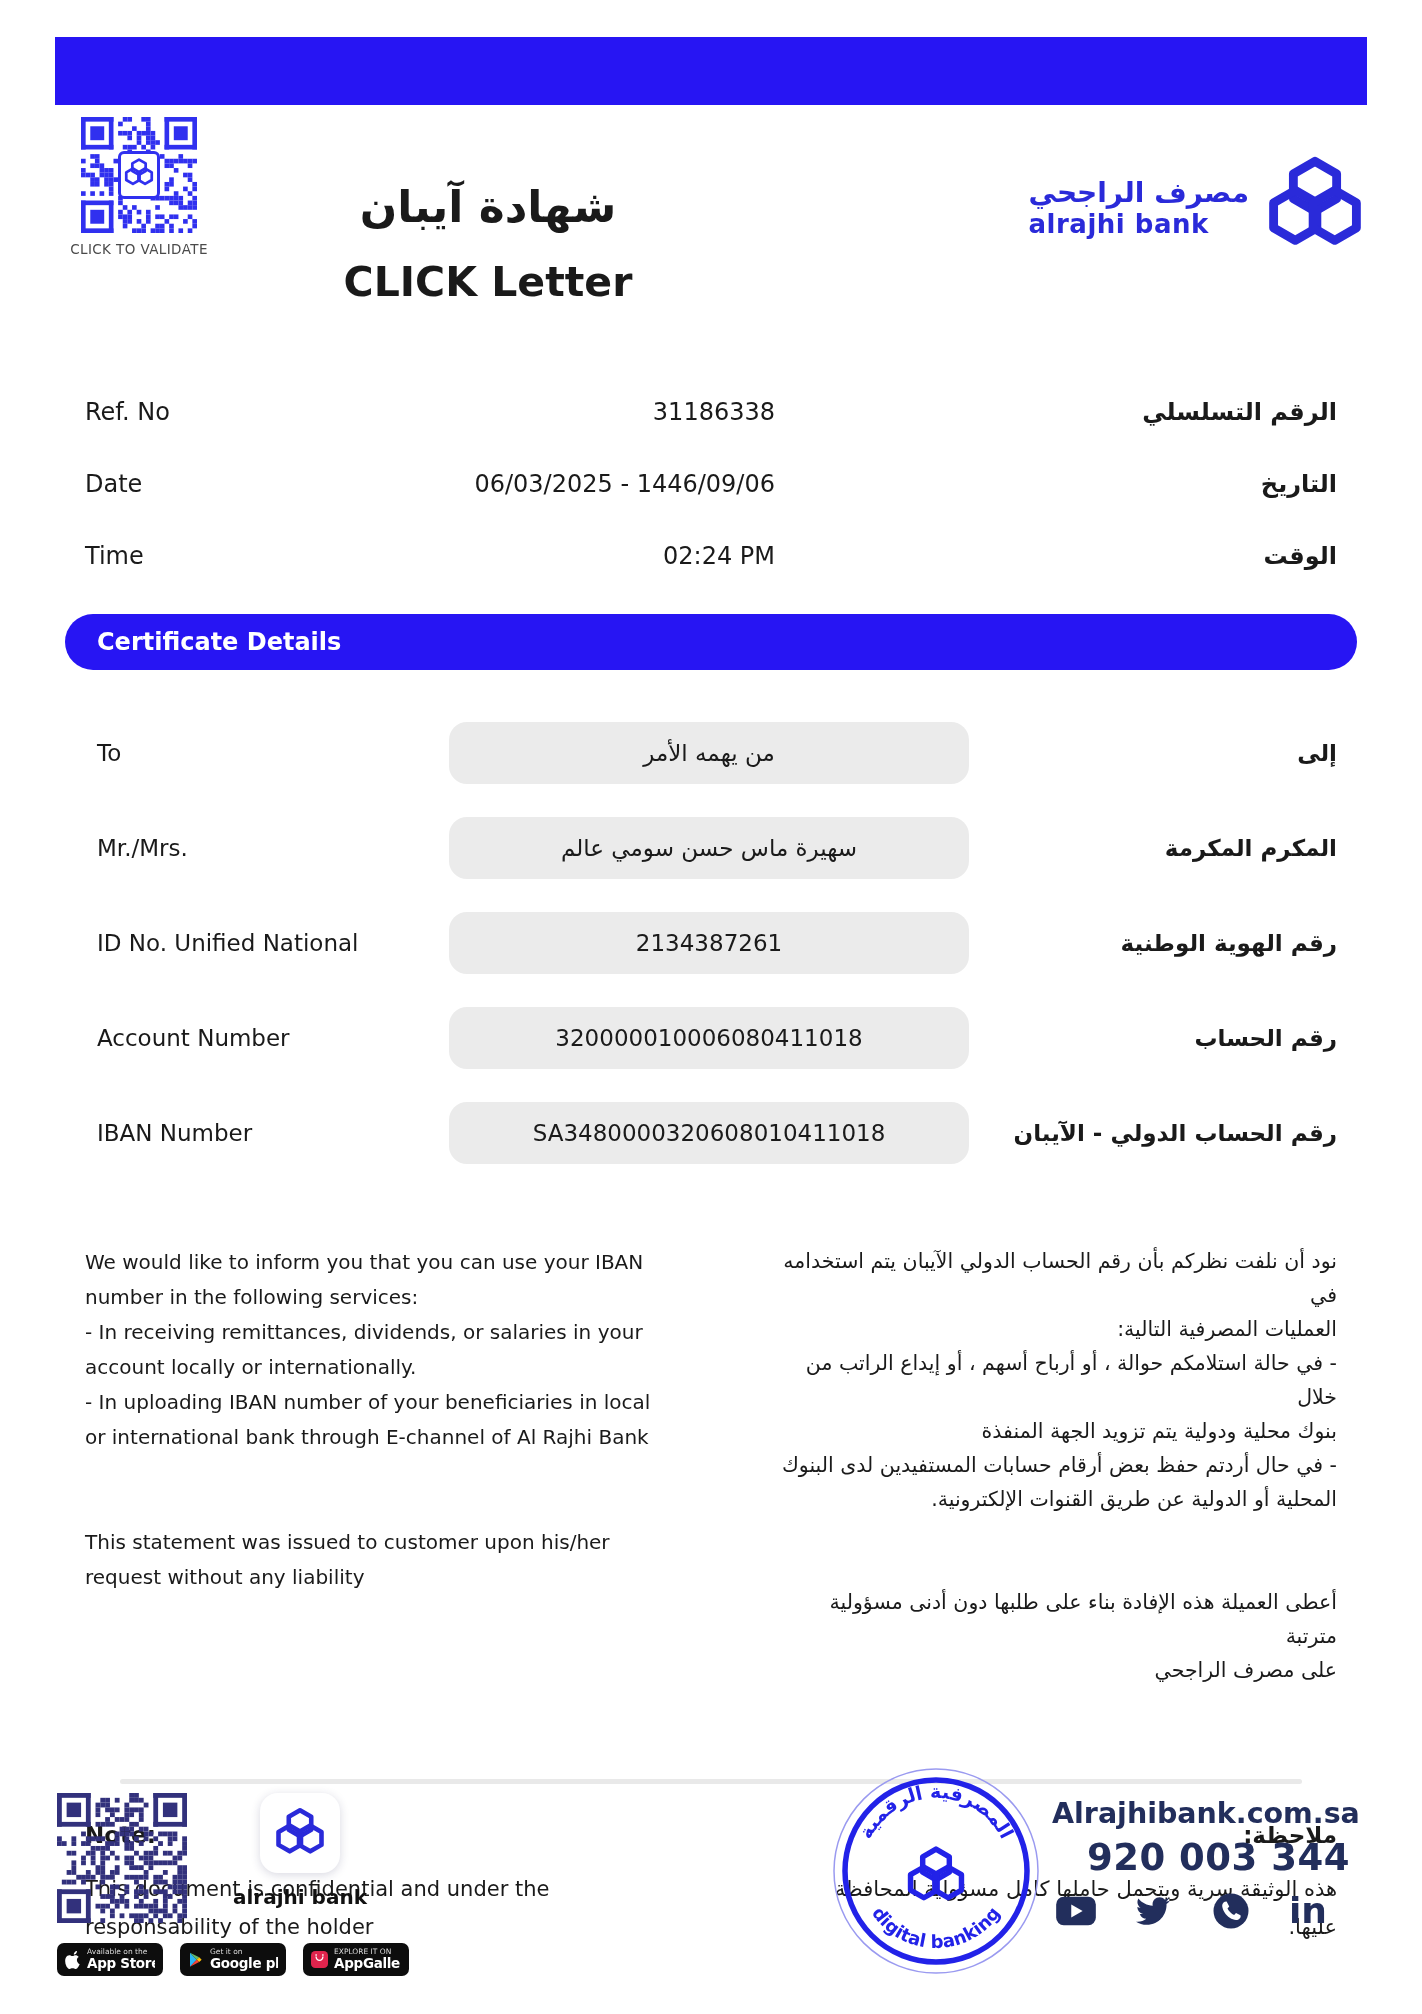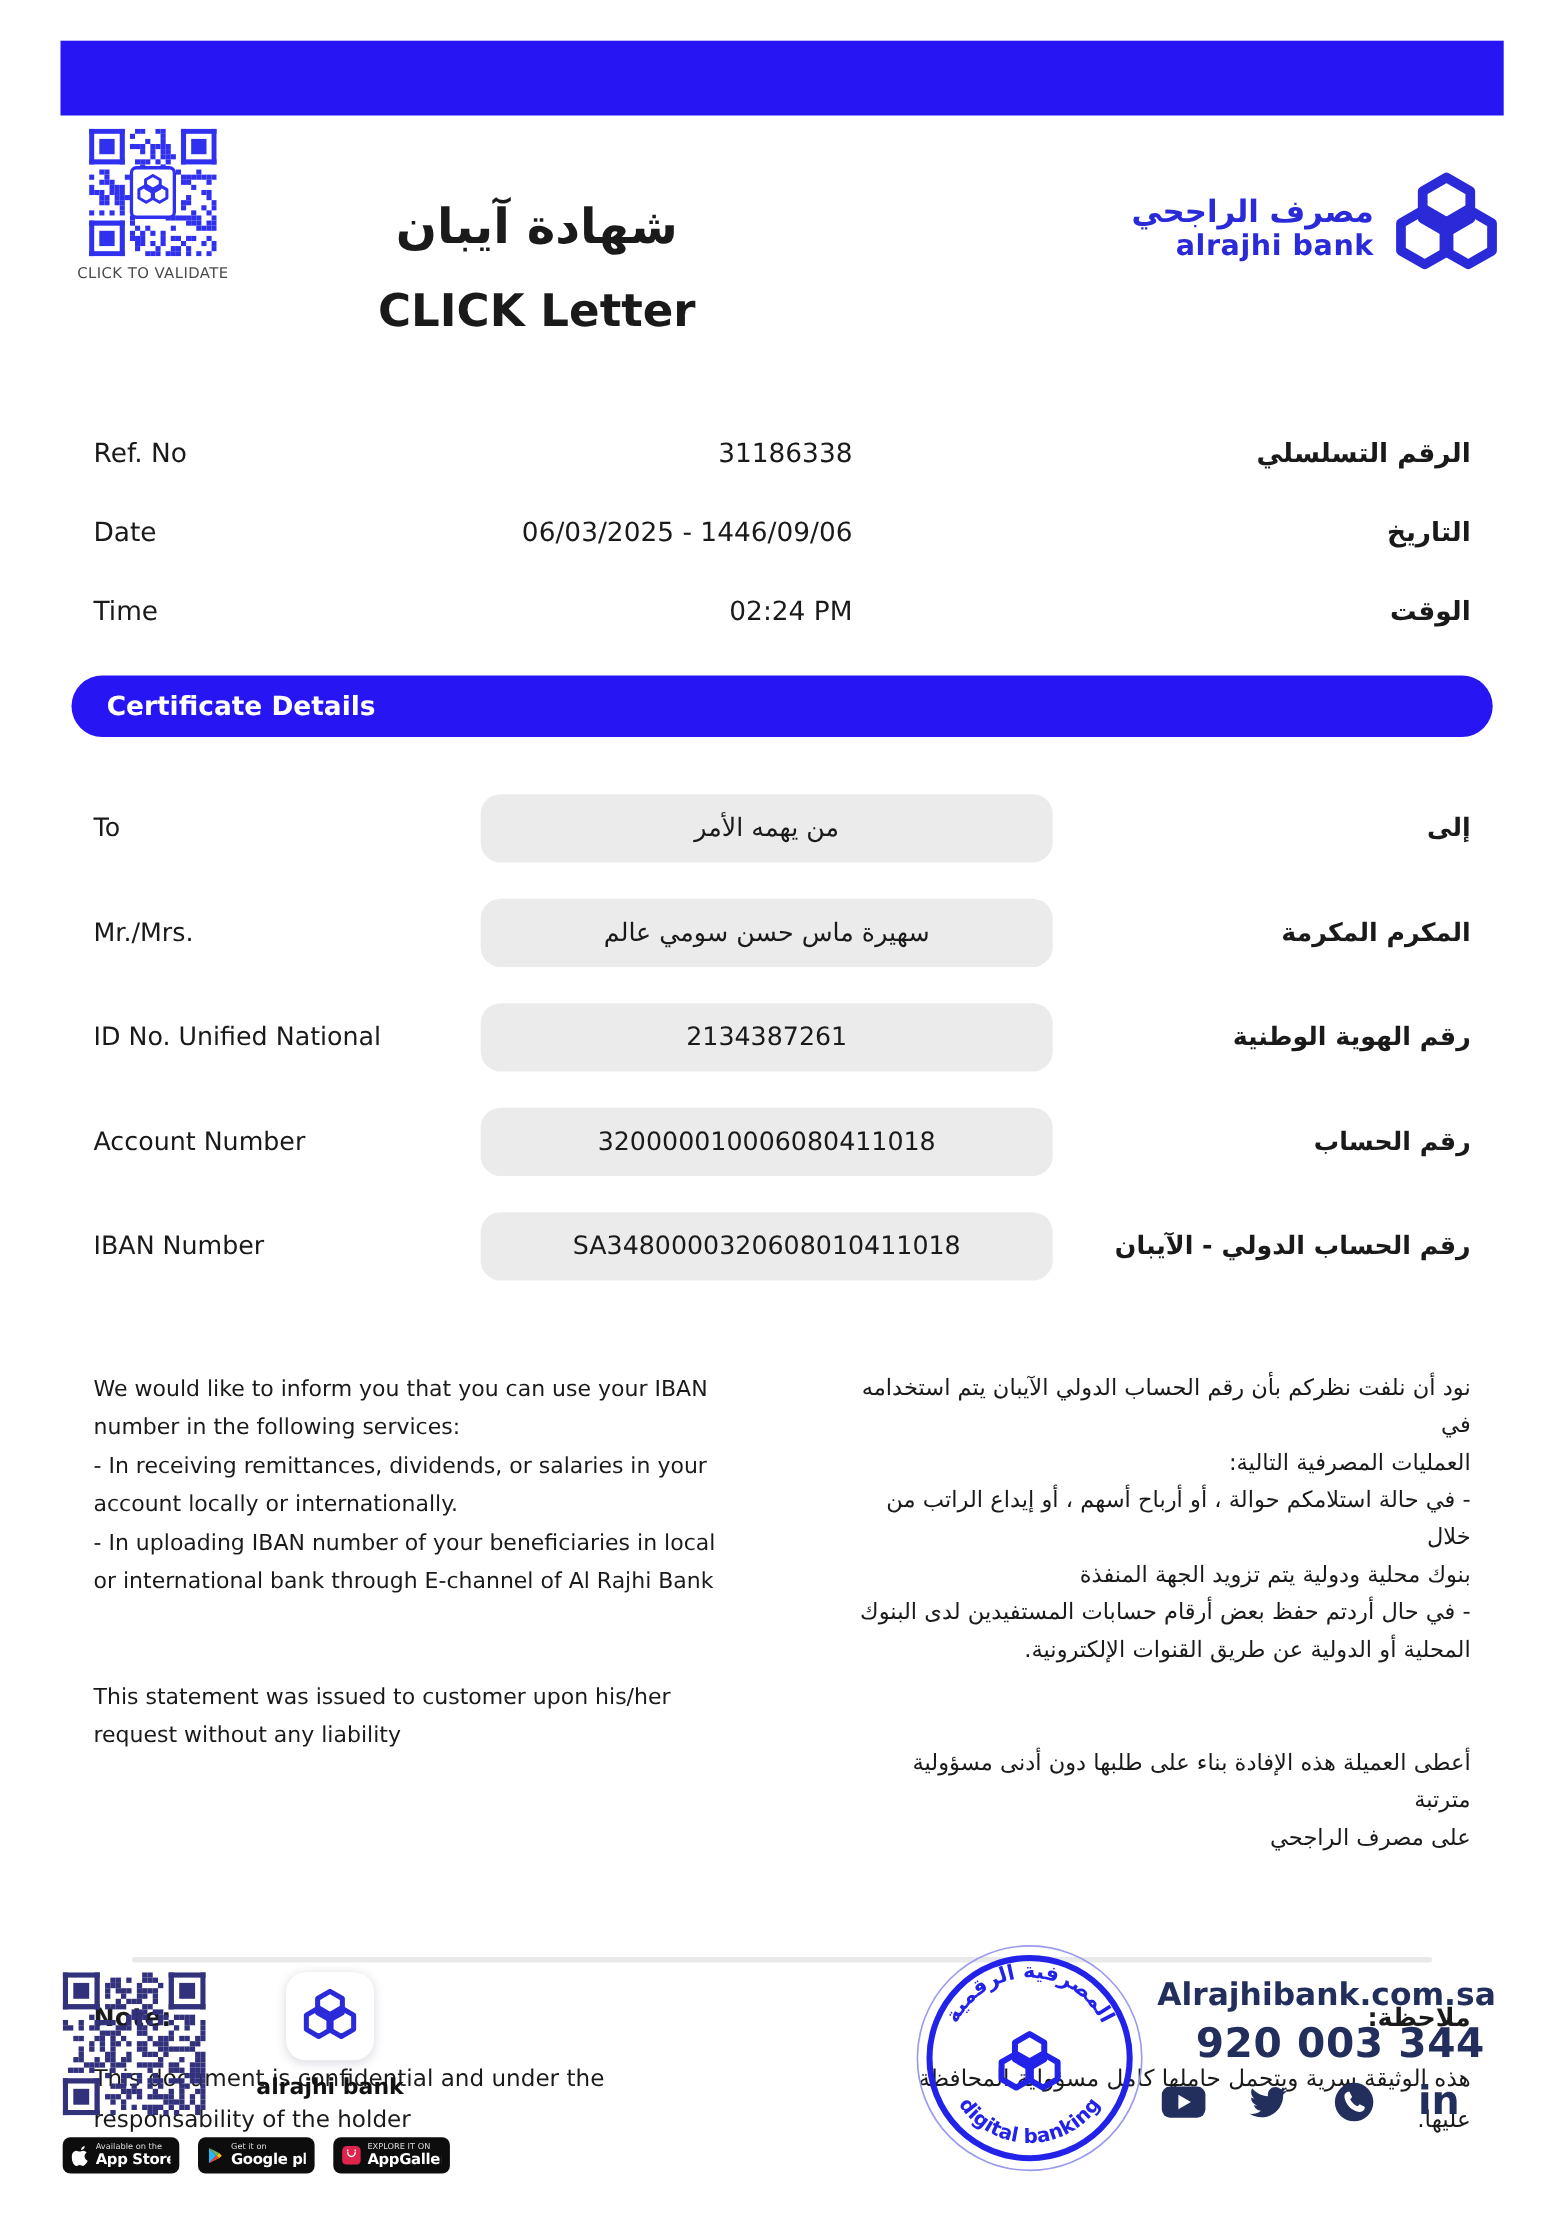--- a/index.html
+++ b/index.html
@@ -15,41 +15,41 @@
   .qr-wrap { width:168px; text-align:center; }
   .qr-box { position:relative; width:116px; height:116px; margin:0 auto; }
   .qr-logo-overlay { position:absolute; left:50%; top:50%; transform:translate(-50%,-50%);
       width:42px; height:48px; background:#fff; border:3px solid #3030ef; border-radius:6px;
       display:flex; align-items:center; justify-content:center; }
   .qr-caption { margin-top:8px; font-size:13.5px; color:#4a4a4a; letter-spacing:0.4px; }
   .titles { width:470px; margin-left:30px; text-align:center; padding-top:16px; }
   .title-ar { font-size:44px; font-weight:bold; direction:rtl;margin-top:48px; }
   .title-en { font-size:41px; font-weight:bold; margin-top:26px; }
   .brand { margin-left:auto; display:flex; align-items:center; gap:14px; padding-top:36px; color:#2a2ad9; }
-  .brand-text { text-align:right; }
+  .brand-text { text-align:left; }
   .brand-ar { font-size:28px; font-weight:bold; direction:rtl; }
   .brand-en { font-size:26px; font-weight:bold; letter-spacing:0.5px; }
   .hexlogo-lg svg { width:104px; height:104px; color:#2a2ad9; }
   .hexlogo-sm svg { width:32px; height:32px; color:#3030ef; }
 
   
   .meta { margin-top:92px; }
   .meta-row { display:flex; align-items:center; padding:0 85px; margin-bottom:44px; font-size:24px; }
   .m-en { width:230px; }
   .m-val { width:460px; text-align:right; }
   .m-ar { flex:1; text-align:right; font-weight:bold; direction:rtl; }
 
   
   .banner { margin:12px 65px 0; height:56px; background:#2715f3; border-radius:28px;
       color:#fff; font-weight:bold; font-size:24px; line-height:56px; padding-left:32px; }
 
   
   .fields { margin-top:52px; }
   .field-row { display:flex; align-items:center; padding:0 85px; margin-bottom:33px; }
-  .f-en { width:352px; font-size:23px; }
+  .f-en { width:352px; font-size:23px;margin-left:12px; }
   .pill { width:520px; height:62px; background:#ebebeb; border-radius:18px;
       display:flex; align-items:center; justify-content:center; font-size:23px; }
   .f-ar { flex:1; text-align:right; font-weight:bold; font-size:23px; direction:rtl; }
 
   
   .paras { display:flex; justify-content:space-between; padding:0 85px; margin-top:46px; }
   .col-en { width:585px; font-size:20px; line-height:35px; white-space:pre-line; }
   .col-ar { width:560px; font-size:20.5px; line-height:34px; white-space:pre-line;
       direction:rtl; text-align:right; }
   .col-en p + p, .col-ar p + p { margin-top:35px; }

